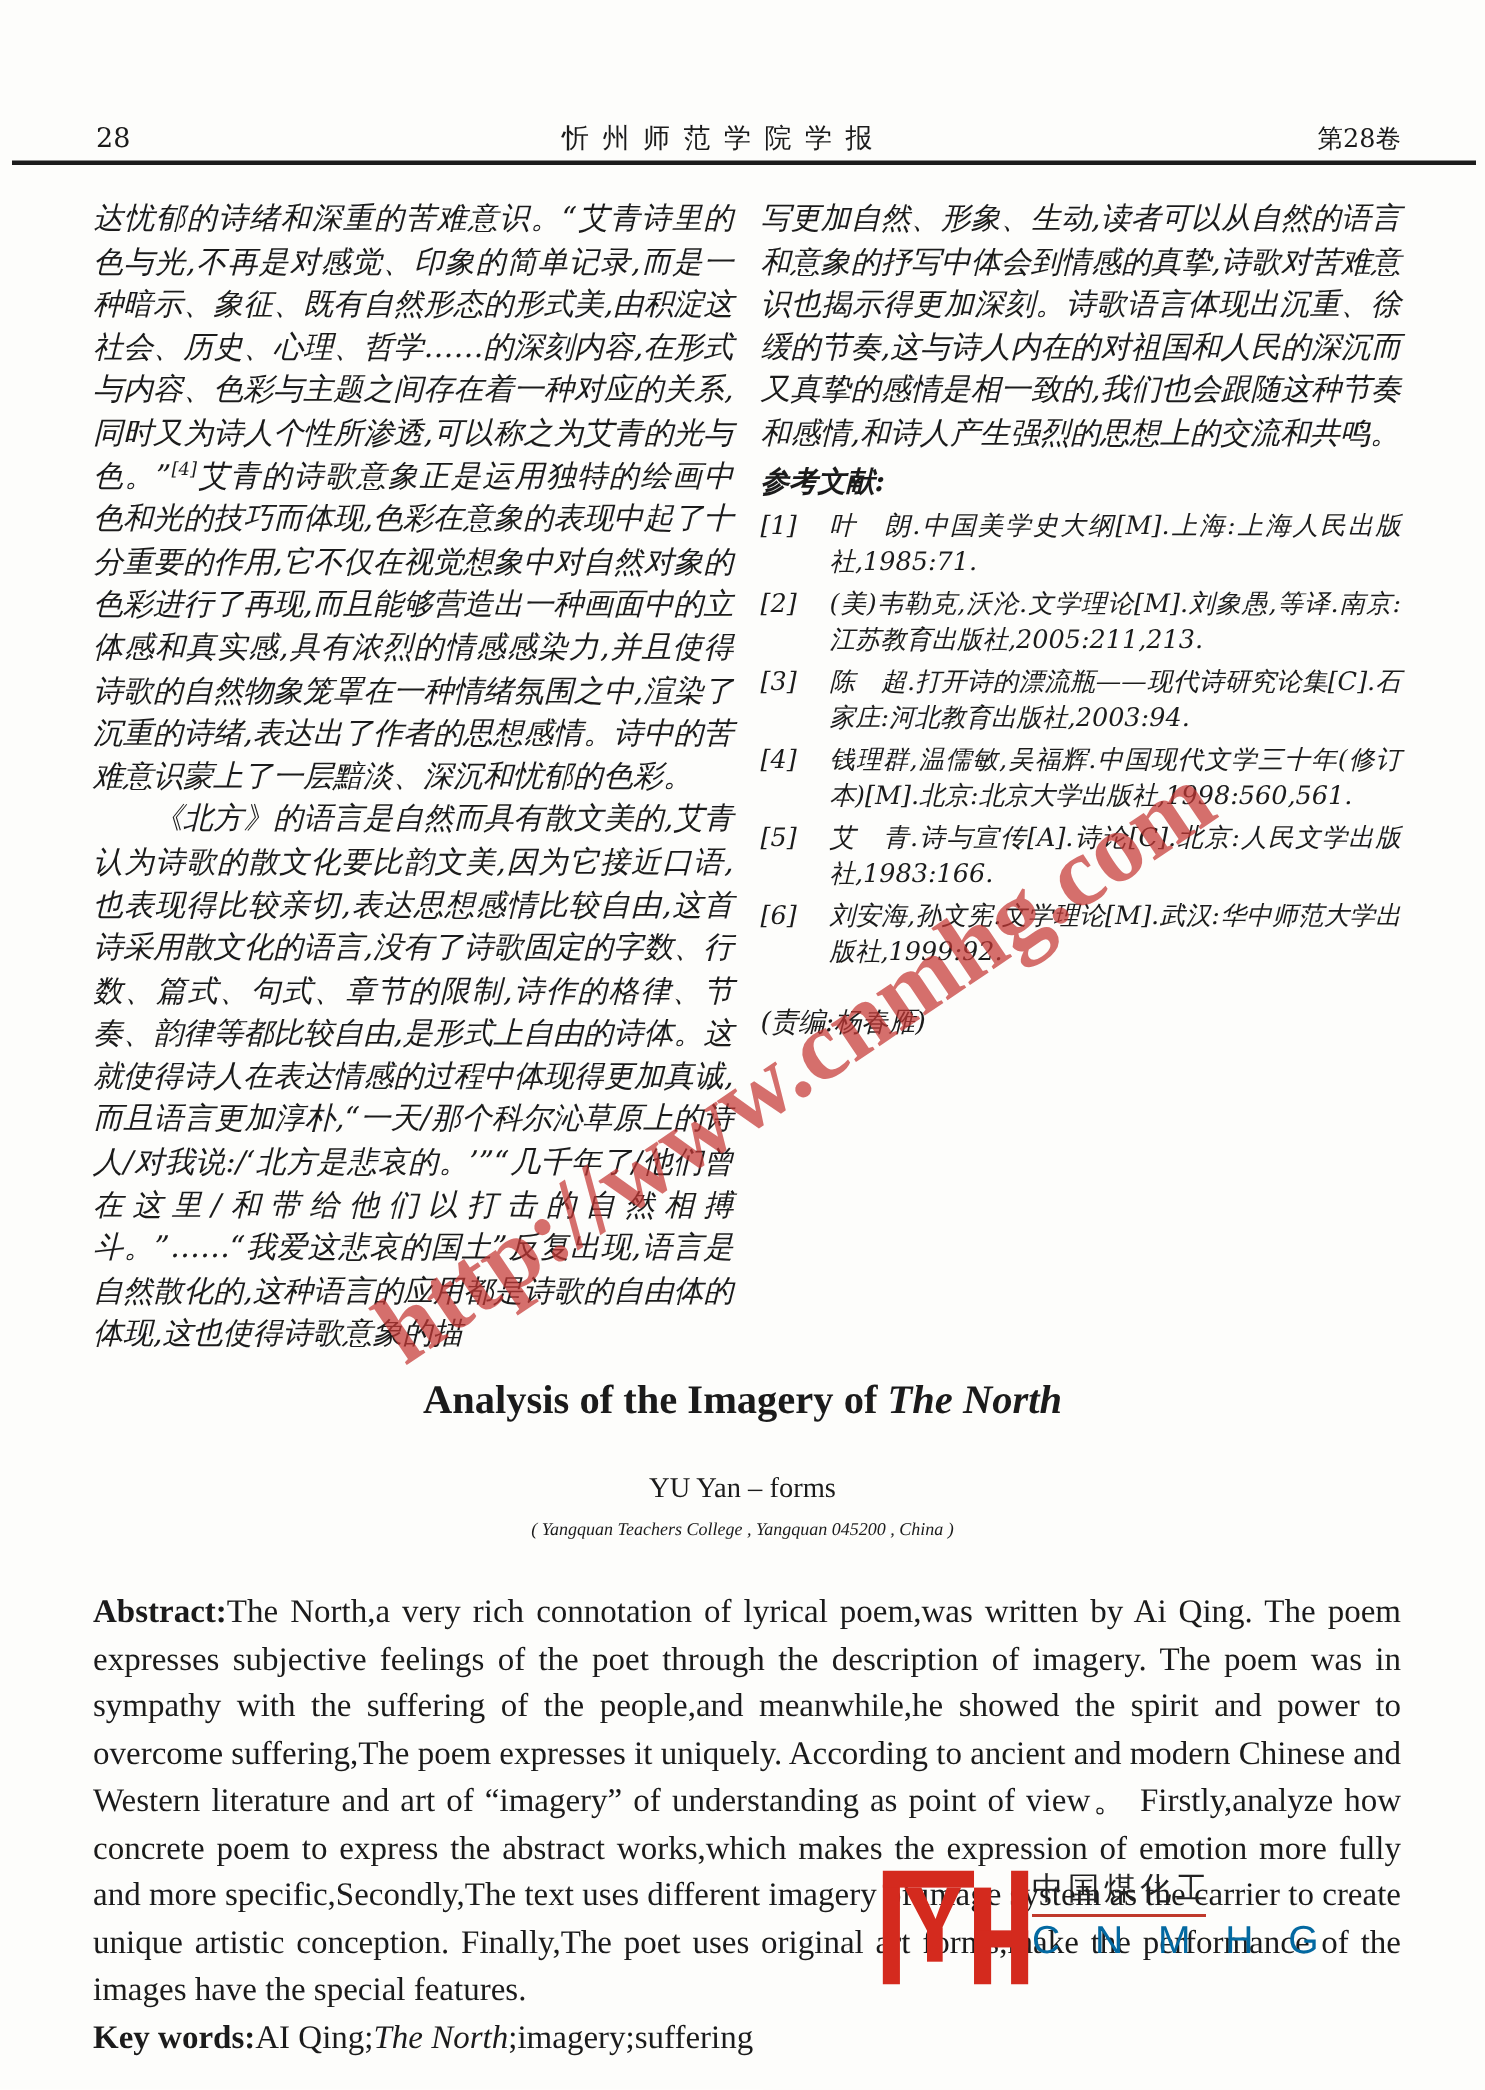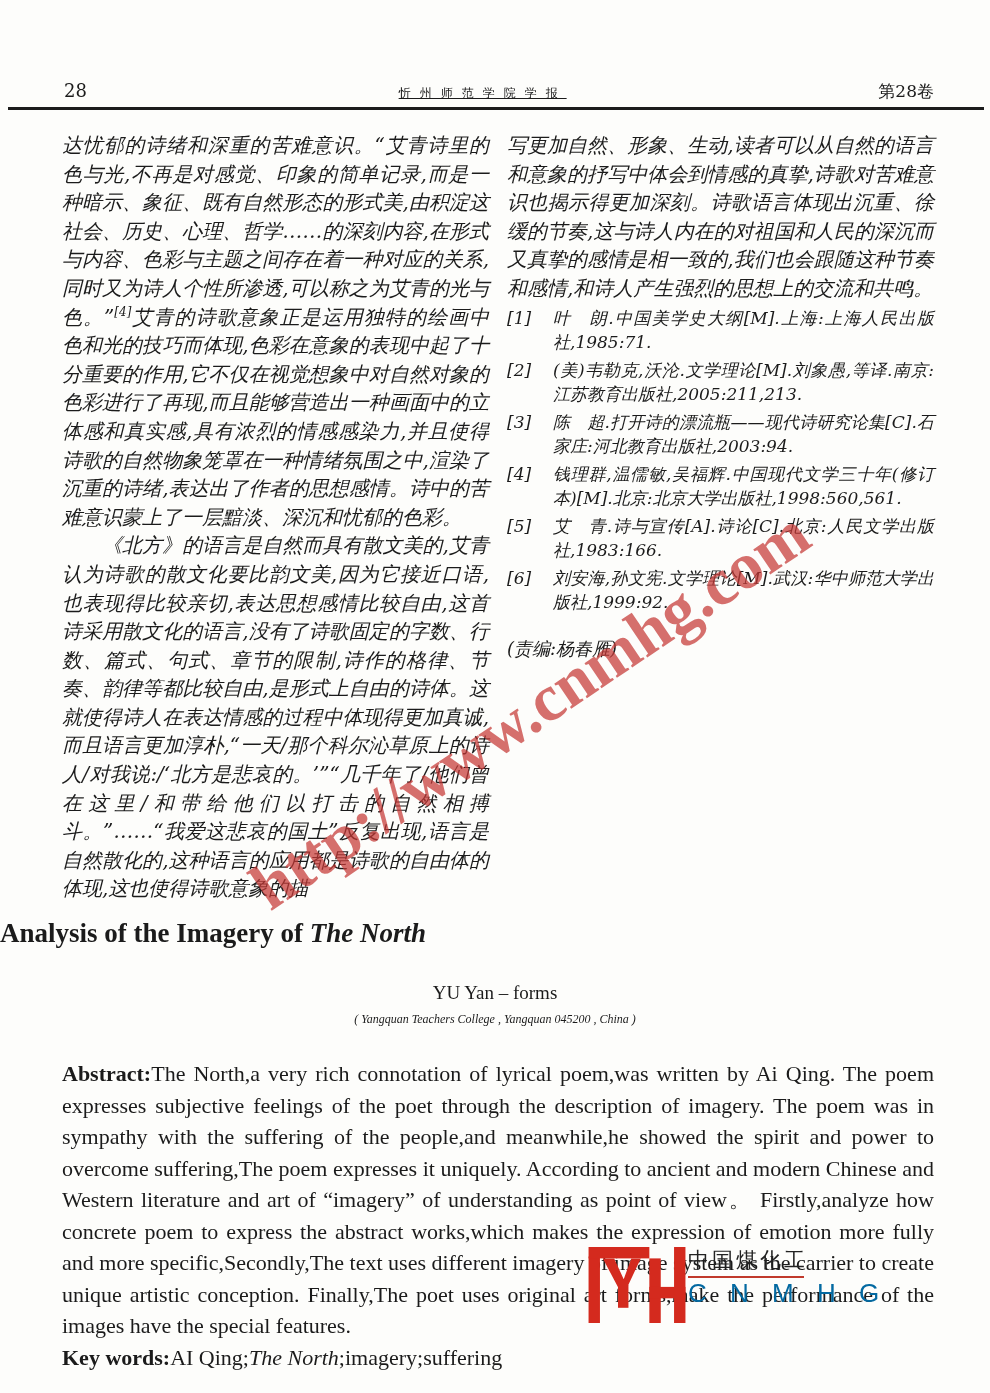--- a/index.html
+++ b/index.html
@@ -11,21 +11,21 @@
     font-family:"DejaVu Serif","Liberation Serif",serif;
     overflow:hidden;
   }
   
   .header{
     position:absolute;top:80px;left:64px;right:56px;
     display:flex;justify-content:space-between;align-items:baseline;
     font-size:18px;
     gap:19px;
   }
-  .header .journal{letter-spacing:9px;font-size:12px;text-decoration:underline;}
+  .header .journal{letter-spacing:9px;font-size:18px;}
   .header .vol{font-size:17px;}
   .rule{
     position:absolute;top:107px;left:8px;right:6px;height:3px;
     background:#1c1c1c;
   }
   
   .col{
     position:absolute;top:131px;width:427px;
     font-size:20px;line-height:28.6px;
     text-align:justify;text-justify:inter-ideograph;font-style:italic;
@@ -43,21 +43,21 @@
     display:flex;font-size:17px;line-height:24.5px;margin-top:3px;
   }
   .ref-num{flex:none;width:46px;}
   .ref-text{flex:1;text-align:justify;}
   .editor-line{
     text-align:left;font-size:18px;margin-top:20px;padding-right:2px;
   }
   
   .en-title{
     position:absolute;top:918px;left:0;width:100%;
-    text-align:left;font-size:27px;font-weight:bold;
+    text-align:center;font-size:27px;font-weight:bold;
     font-family:"Liberation Serif",serif;
   }
   .en-author{
     position:absolute;top:982px;left:0;width:100%;
     text-align:center;font-size:19px;
     font-family:"Liberation Serif",serif;
   }
   .en-affil{
     position:absolute;top:1012px;left:0;width:100%;
     text-align:center;font-size:12px;font-style:italic;
@@ -110,20 +110,21 @@
   <div class="rule"></div>
 
   <div class="col col-left">
     <p><span>达忧郁的诗绪和深重的苦难意识。“艾青诗里的色与光,不再是对感觉、印象的简单记录,而是一种暗示、象征、既有自然形态的形式美,由积淀这社会、历史、心理、哲学……的深刻内容,在形式与内容、色彩与主题之间存在着一种对应的关系,同时又为诗人个性所渗透,可以称之为艾青的光与色。”</span><sup>[4]</sup><span>艾青的诗歌意象正是运用独特的绘画中色和光的技巧而体现,色彩在意象的表现中起了十分重要的作用,它不仅在视觉想象中对自然对象的色彩进行了再现,而且能够营造出一种画面中的立体感和真实感,具有浓烈的情感感染力,并且使得诗歌的自然物象笼罩在一种情绪氛围之中,渲染了沉重的诗绪,表达出了作者的思想感情。诗中的苦难意识蒙上了一层黯淡、深沉和忧郁的色彩。</span></p>
     <p class="indent">《北方》的语言是自然而具有散文美的,艾青认为诗歌的散文化要比韵文美,因为它接近口语,也表现得比较亲切,表达思想感情比较自由,这首诗采用散文化的语言,没有了诗歌固定的字数、行数、篇式、句式、章节的限制,诗作的格律、节奏、韵律等都比较自由,是形式上自由的诗体。这就使得诗人在表达情感的过程中体现得更加真诚,而且语言更加淳朴,“一天/那个科尔沁草原上的诗人/对我说:/‘北方是悲哀的。’”“几千年了/他们曾在这里/和带给他们以打击的自然相搏斗。”……“我爱这悲哀的国土”反复出现,语言是自然散化的,这种语言的应用都是诗歌的自由体的体现,这也使得诗歌意象的描</p>
   </div>
 
   <div class="col col-right">
     <p>写更加自然、形象、生动,读者可以从自然的语言和意象的抒写中体会到情感的真挚,诗歌对苦难意识也揭示得更加深刻。诗歌语言体现出沉重、徐缓的节奏,这与诗人内在的对祖国和人民的深沉而又真挚的感情是相一致的,我们也会跟随这种节奏和感情,和诗人产生强烈的思想上的交流和共鸣。</p>
 
+    <div class="refs-heading">参考文献:</div>
 
     <div class="ref-row">
       <span class="ref-num">[1]</span>
       <span class="ref-text">叶　朗.中国美学史大纲[M].上海:上海人民出版社,1985:71.</span>
     </div>
     <div class="ref-row">
       <span class="ref-num">[2]</span>
       <span class="ref-text">(美)韦勒克,沃沦.文学理论[M].刘象愚,等译.南京:江苏教育出版社,2005:211,213.</span>
     </div>
     <div class="ref-row">

